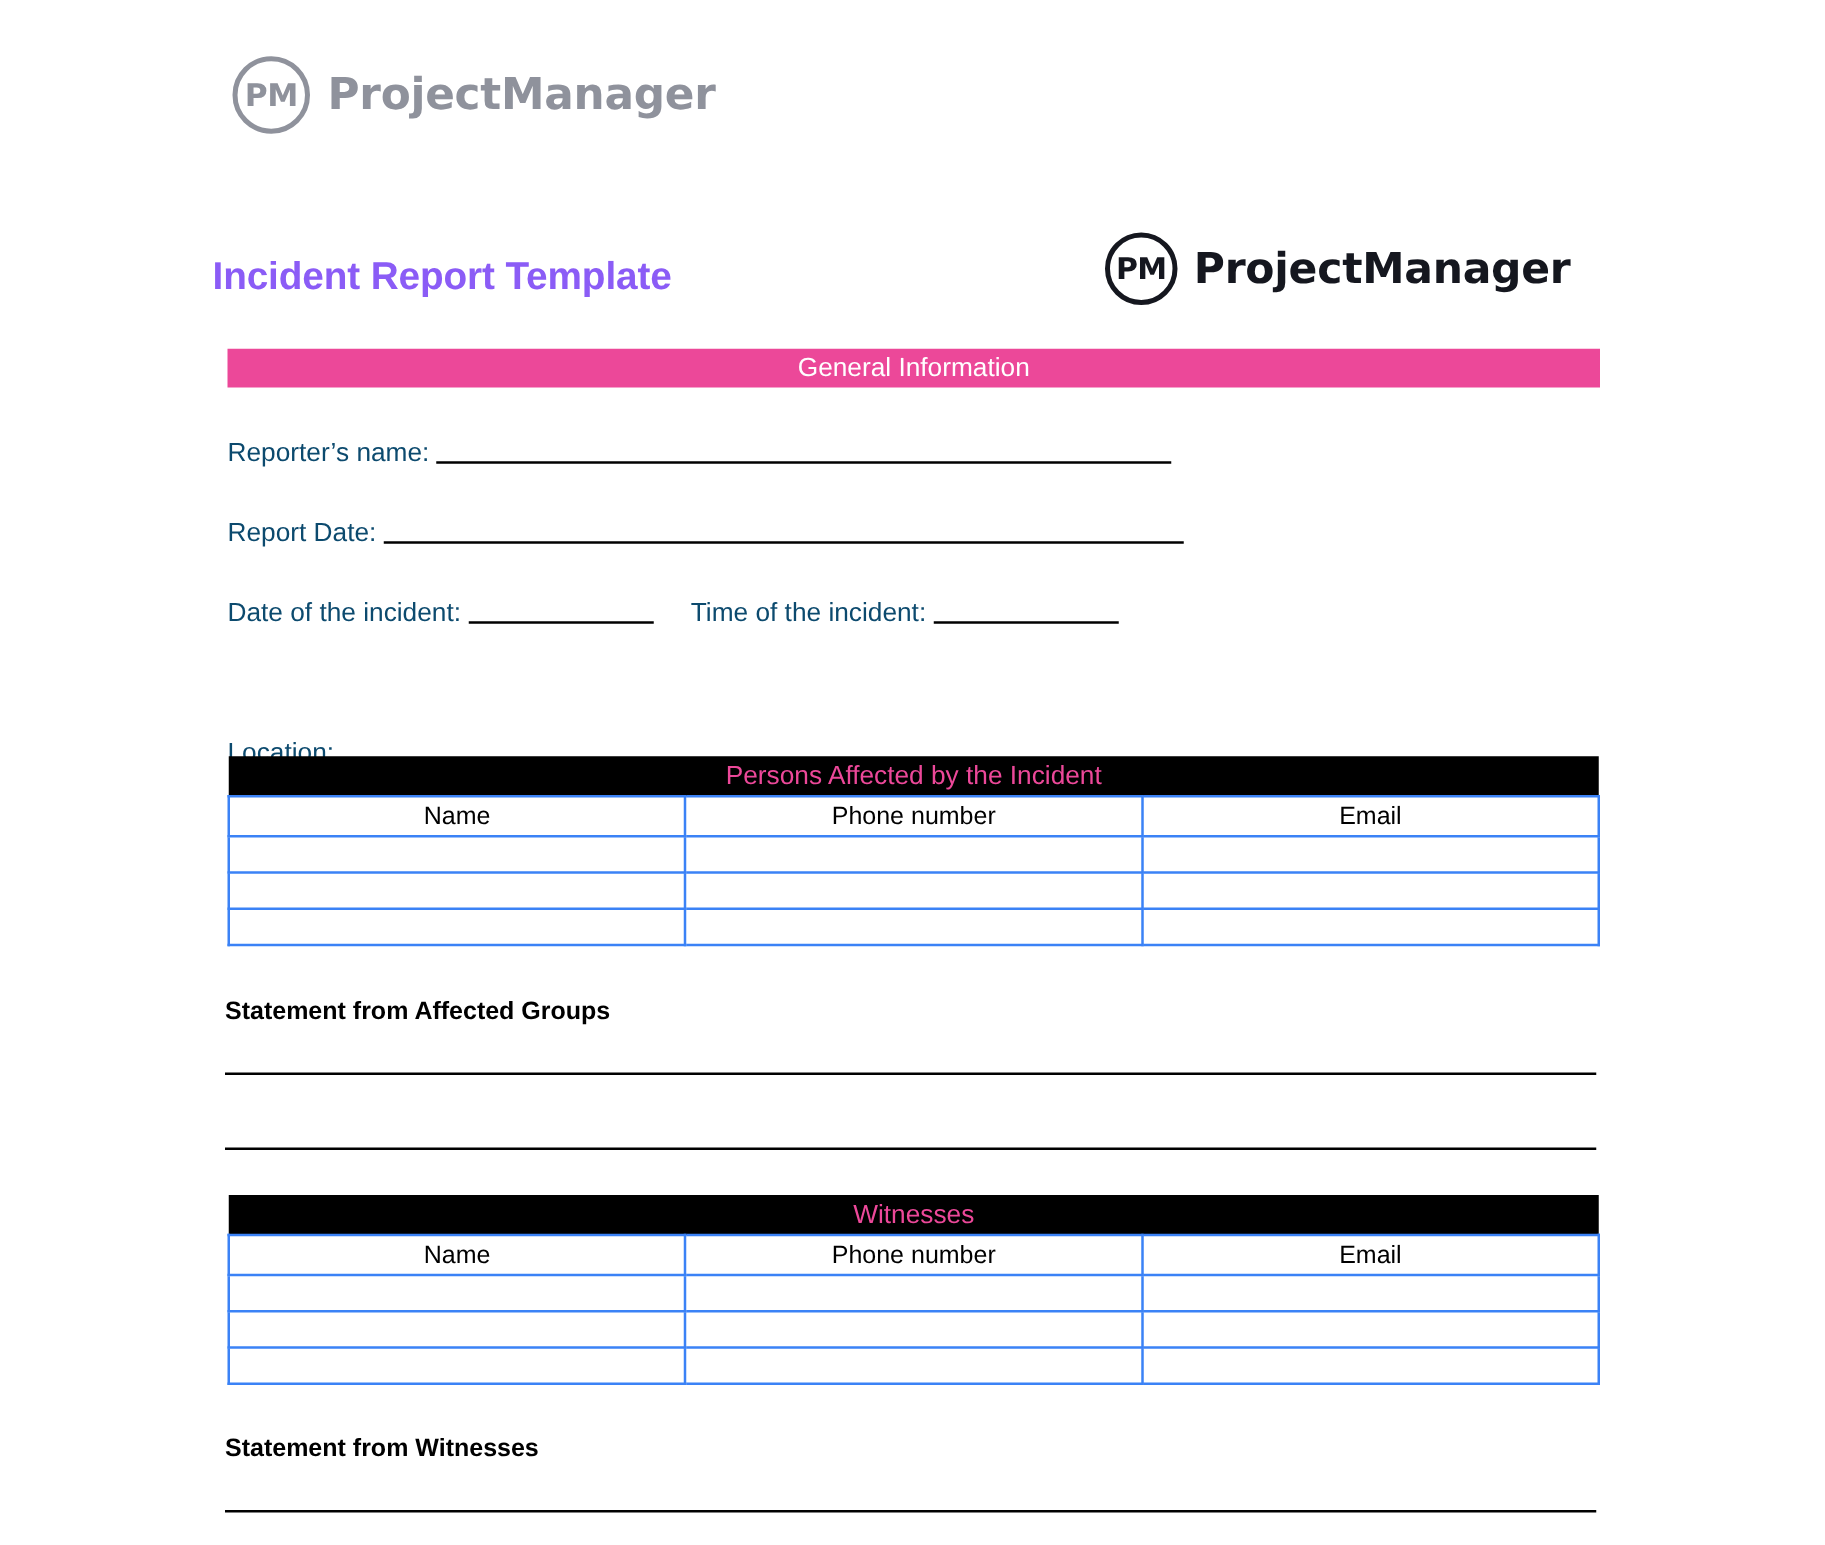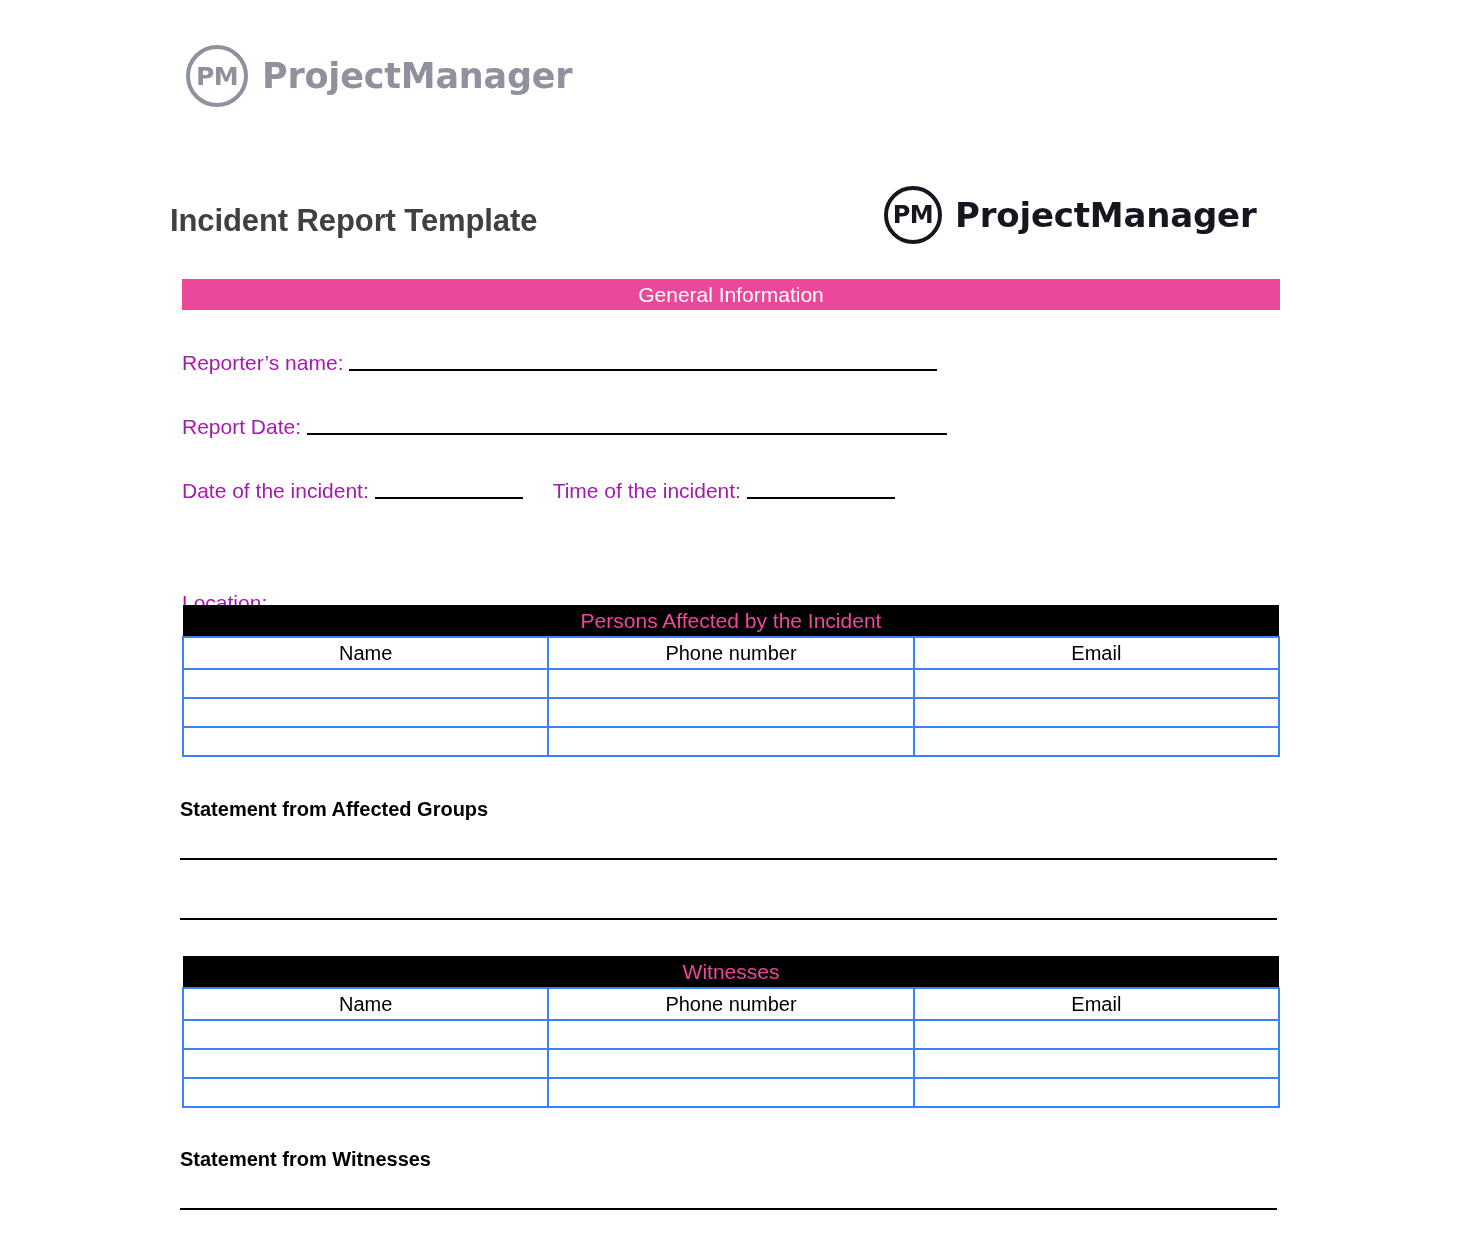--- a/index.html
+++ b/index.html
@@ -79,21 +79,21 @@
   }
 
   
   #page-title {
     position: absolute;
     left: 170px;
     top: 203px;
     font-size: 31px;
     font-weight: bold;
     letter-spacing: -0.1px;
-    color: #404040;
+    color: #8b5cf6;
   }
 
   
   .section-bar {
     position: absolute;
     left: 182px;
     width: 1098px;
     height: 31px;
     background: #ec4899;
     color: #ffffff;
@@ -104,21 +104,21 @@
     box-sizing: border-box;
   }
   #bar-general { top: 279px; }
 
   
   .field-row {
     position: absolute;
     left: 182px;
     font-size: 21px;
     white-space: nowrap;
-    color: #a21caf;
+    color: #0c4a6e;
   }
   #field-reporter { top: 351px; }
   #field-reportdate { top: 415px; }
   #field-incidentdatetime { top: 479px; }
   #field-location { top: 543px; margin-top: 48px; }
 
   .field-label { }
   .fill-line {
     display: inline-block;
     border-bottom: 2px solid #000;

